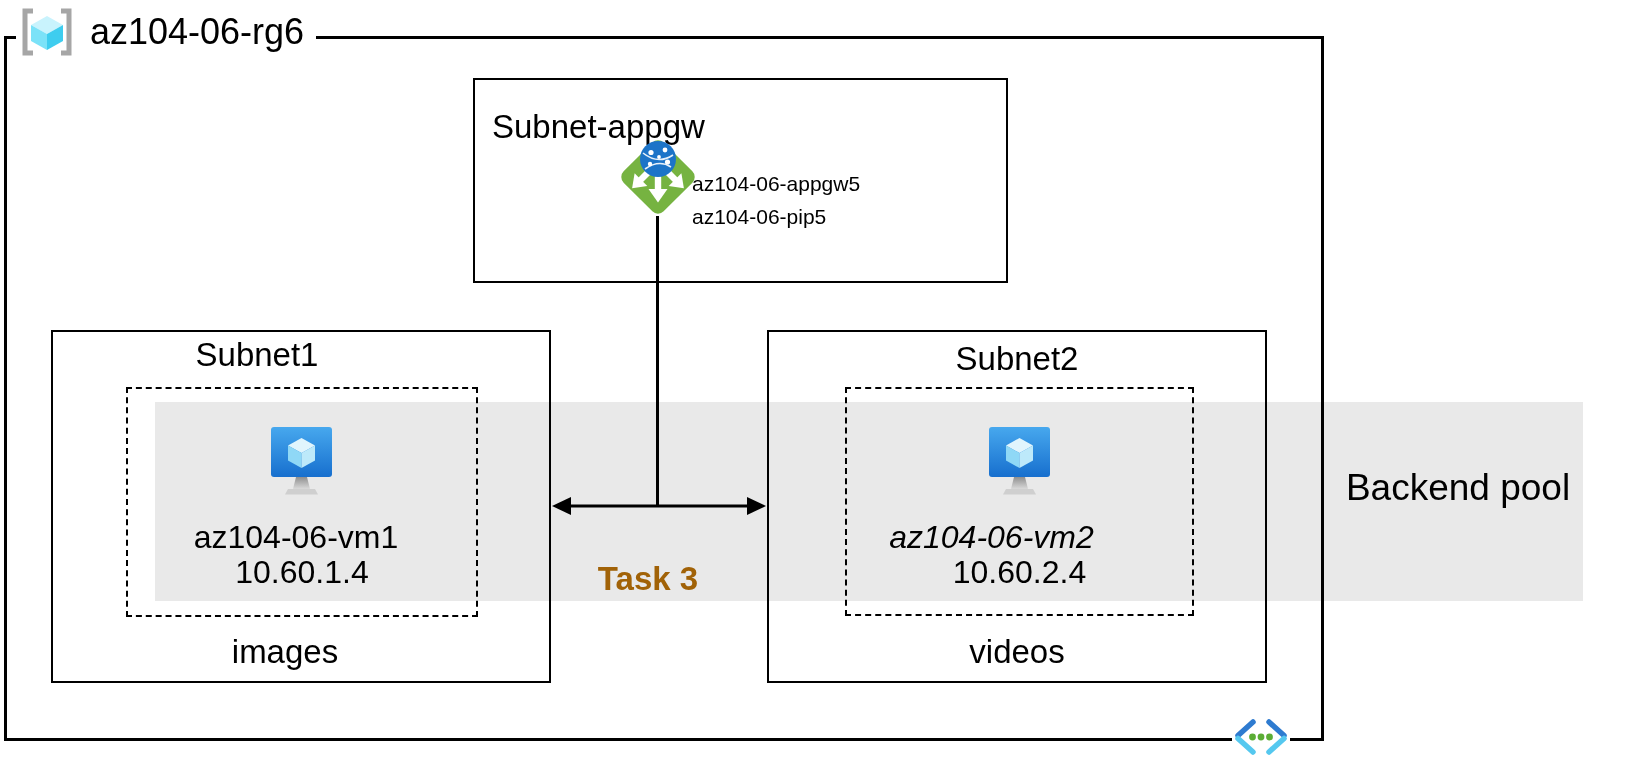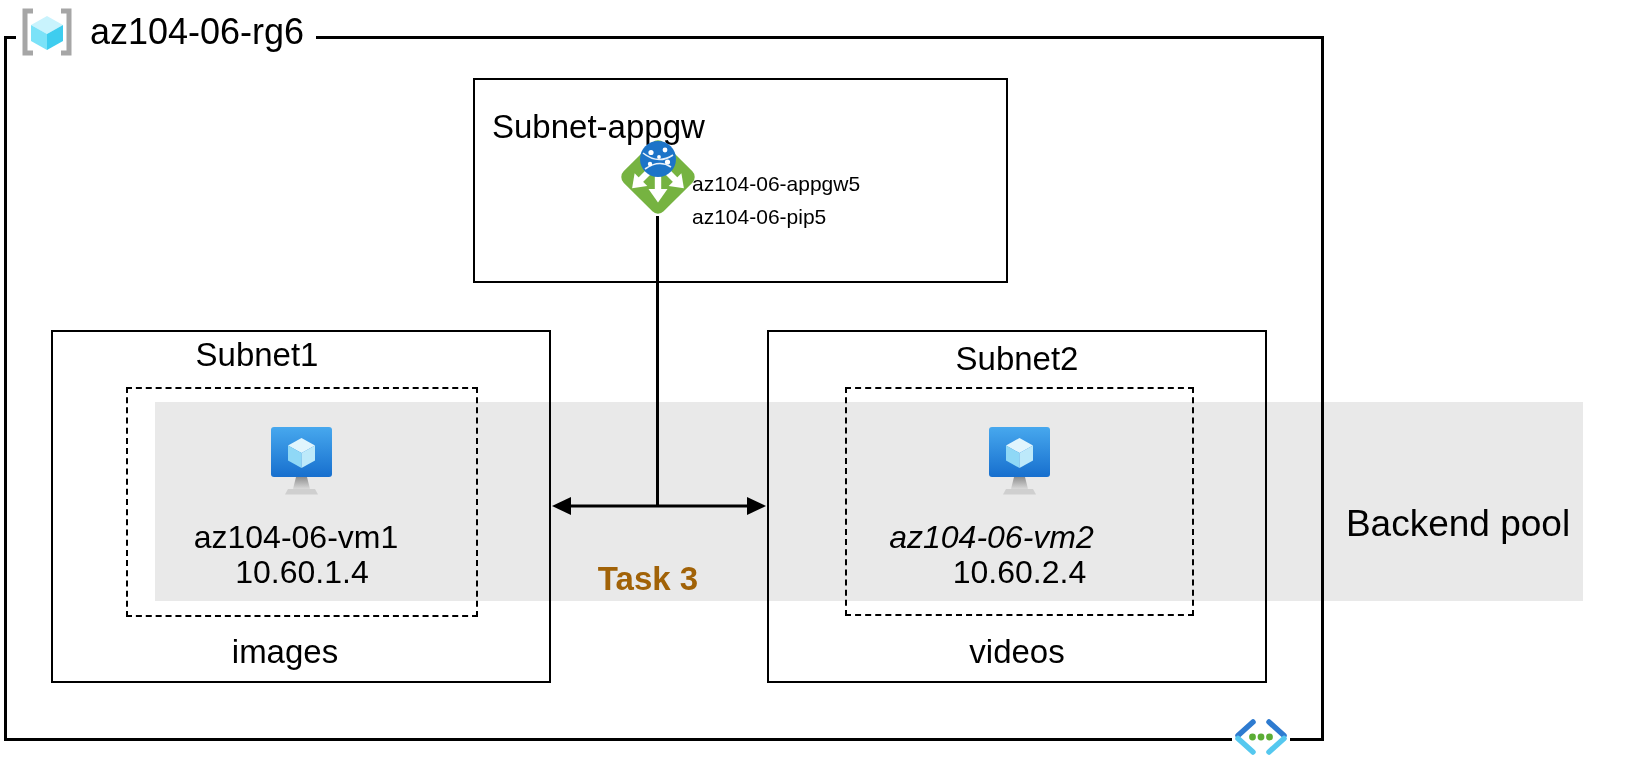--- a/index.html
+++ b/index.html
@@ -5,21 +5,21 @@
   html,body{margin:0;padding:0;background:#fff;}
   .canvas{
     position:relative;width:1625px;height:761px;background:#ffffff;
     font-family:"Liberation Sans",sans-serif;color:#000;overflow:hidden;
   }
   .abs{position:absolute;box-sizing:border-box;}
 
   
   .band{left:155px;top:402px;width:1428px;height:199px;background:#E9E9E9;z-index:0;}
   .backend-label{left:1330px;top:468px;width:256px;text-align:center;
-    font-size:37px;line-height:40px;z-index:3;margin-top:36px;}
+    font-size:37px;line-height:40px;z-index:3;}
 
   
   .outer-box{left:4px;top:36px;width:1320px;height:705px;border:3px solid #000;z-index:1;background:transparent;}
   .rg-badge{left:16px;top:0px;height:52px;background:#fff;display:flex;align-items:center;
     gap:14px;padding:12px 12px 0 2px;z-index:4;}
   .rg-badge span{font-size:36px;white-space:nowrap;}
 
   
   .appgw-box{left:473px;top:78px;width:535px;height:205px;border:2px solid #000;background:#fff;z-index:2;}
   .appgw-title{position:absolute;left:17px;top:28px;font-size:33px;}

